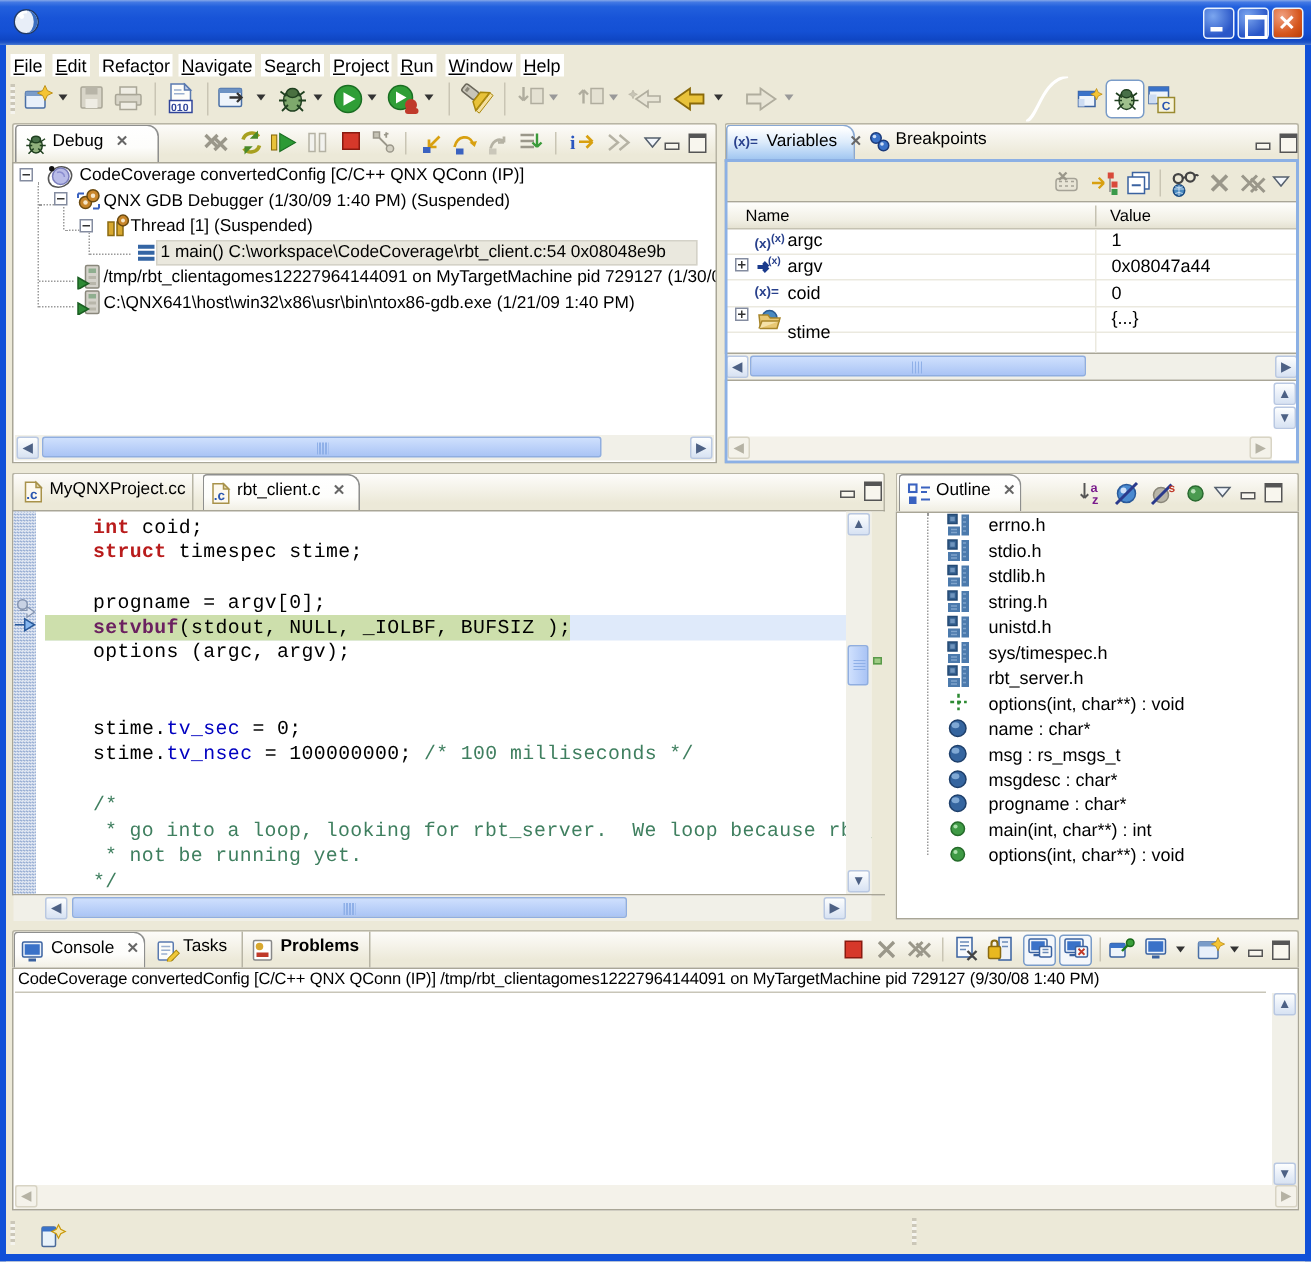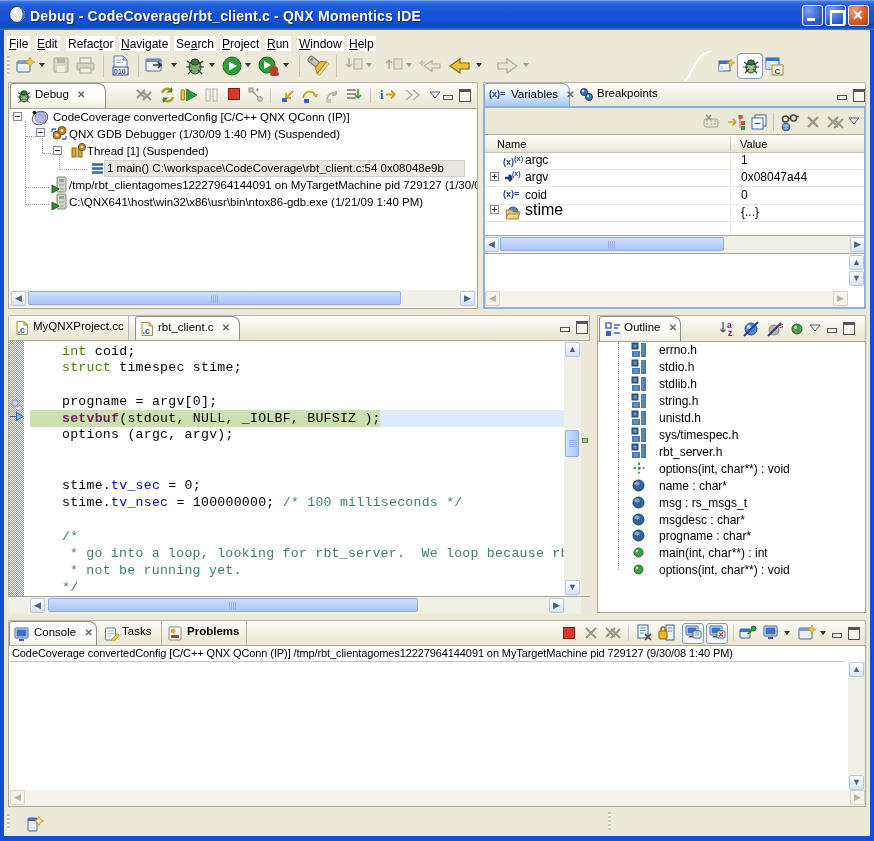--- a/index.html
+++ b/index.html
@@ -47,33 +47,32 @@
 .thumbV{position:absolute;left:1px;width:14px;background:linear-gradient(90deg,#cfe0fd,#aac4f5);border:1px solid #90aee0;border-radius:2px}
 .gridline{position:absolute;height:1px;background:#ebe9df}
 
 .trow{position:absolute;white-space:nowrap;font-size:11.5px;color:#000}
 .expander{position:absolute;width:9px;height:9px;background:#fff;border:1px solid #848ca0;font-size:0}
 .expander:before{content:"";position:absolute;left:1px;top:3px;width:5px;height:1px;background:#333}
 .expander.plus:after{content:"";position:absolute;left:3px;top:1px;width:1px;height:5px;background:#333}
 .ico{position:absolute}
 
 .code{position:absolute;font-family:"Liberation Mono",monospace;font-size:13.2px;letter-spacing:.26px;white-space:pre;color:#000}
-.kw{color:#4d7c0f;font-weight:normal}
+.kw{color:#b91c1c;font-weight:bold}
 .cm{color:#3f7f5f}
 .fld{color:#0000c0}
 </style></head><body>
 
 <div class="abs" id="title">
   <svg class="abs" style="left:9px;top:6px" width="17" height="17">
       <circle cx="8.5" cy="8.5" r="8" fill="#e8eef8" stroke="#223a66"></circle>
       <path d="M8.5 1 a7.5 7.5 0 0 1 0 15 a5 7.5 0 0 0 0 -15" fill="#3a6ec0"></path>
       <path d="M3 5 a7 6 0 0 1 6 -3" stroke="#fff" stroke-width="1.6" fill="none"></path>
       <circle cx="5.5" cy="5" r="1.6" fill="#fff"></circle>
     </svg>
-  <div class="txt">Debug - CodeCoverage/rbt_client.c - QNX Momentics IDE</div>
   <div class="wbtn" id="bmin"></div>
     <div class="wbtn" id="bmax"></div>
     <div class="wbtn" id="bcls"></div>
 </div>
 <div class="abs" id="brL"></div>
 <div class="abs" id="brR"></div>
 <div class="abs" id="brB"></div>
 
 <div class="abs" id="menubar">
   <span style="left:3px"><u>F</u>ile</span>
@@ -426,21 +425,21 @@
     <div class="trow" style="left:257px;top:35px;font-size:12px">0x08047a44</div>
     <span class="abs" style="left:19px;top:54px;font:bold 9px 'Liberation Sans';color:#28408c">(x)=</span>
     <div class="trow" style="left:41px;top:53px;font-size:12px">coid</div>
     <div class="trow" style="left:257px;top:53px;font-size:12px">0</div>
     <div class="expander plus" style="left:6px;top:70px"></div>
     <svg class="abs" style="left:20px;top:69px" width="18" height="16">
         <path d="M9 3 a5 5 0 0 1 5 5 h-10 a5 5 0 0 1 5-5" fill="#4a8ac0" stroke="#2a5a90"></path>
         <path d="M2 6 h6 l1.5 2 h6.5 l-2 7 h-11 Z" fill="#e8c874" stroke="#a8862a"></path>
         <path d="M2 15 l2-5 h12" fill="#f5e2a8" stroke="#a8862a"></path>
       </svg>
-    <div class="trow" style="left:41px;top:66px;font-size:16px">stime</div>
+    <div class="trow" style="left:41px;top:79px;font-size:12px">stime</div>
     <div class="trow" style="left:257px;top:70px;font-size:12px">{...}</div>
   </div>
 
   <div class="sb" style="left:1px;top:154px;width:381px;height:17px">
     <div class="sbtn" style="left:0;top:1px">◀</div>
     <div class="thumbH" style="left:16px;width:224px">
         <div style="position:absolute;left:50%;top:3px;width:8px;height:8px;margin-left:-4px;background:repeating-linear-gradient(90deg,#8fb0e8 0 1px,transparent 1px 2px)"></div>
       </div>
     <div class="sbtn" style="right:0;top:1px">▶</div>
   </div>

